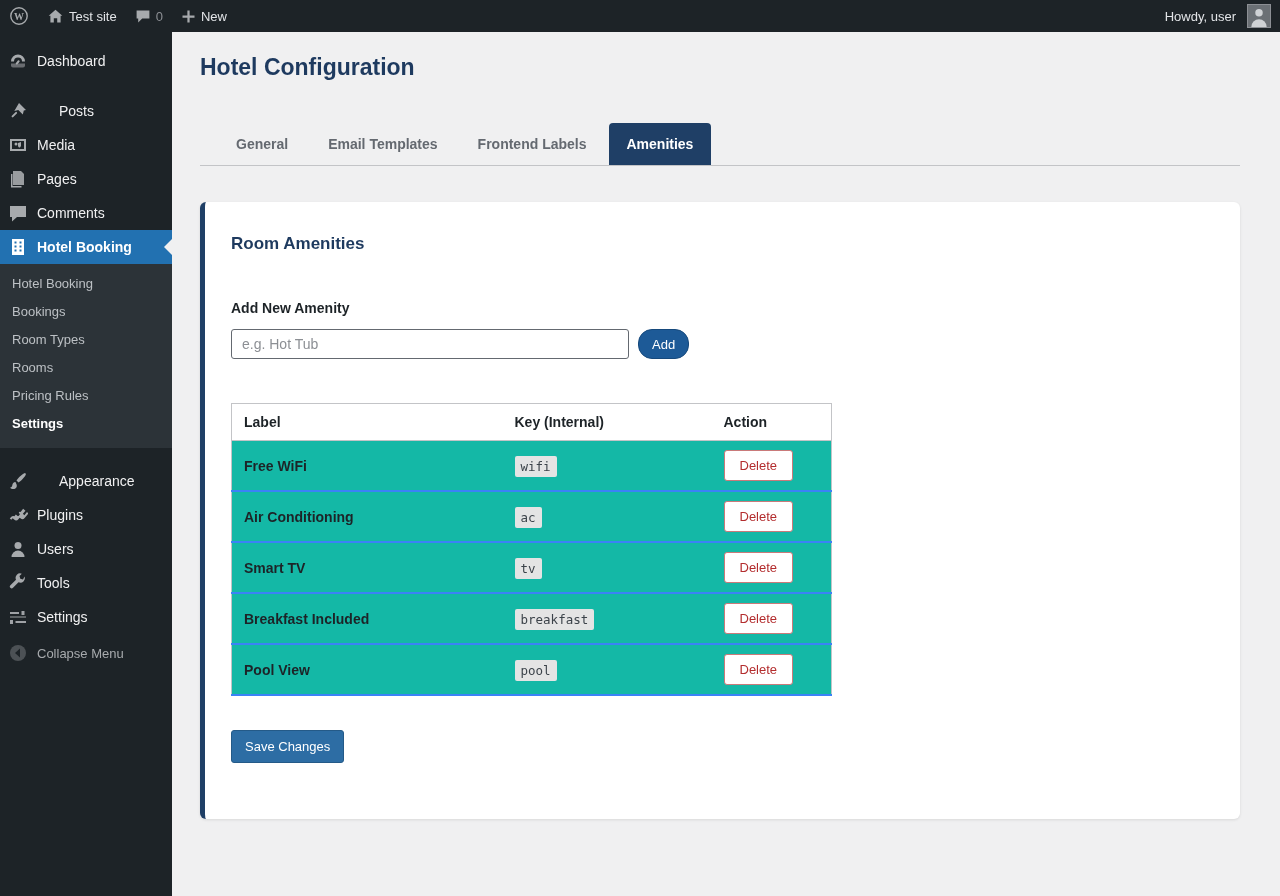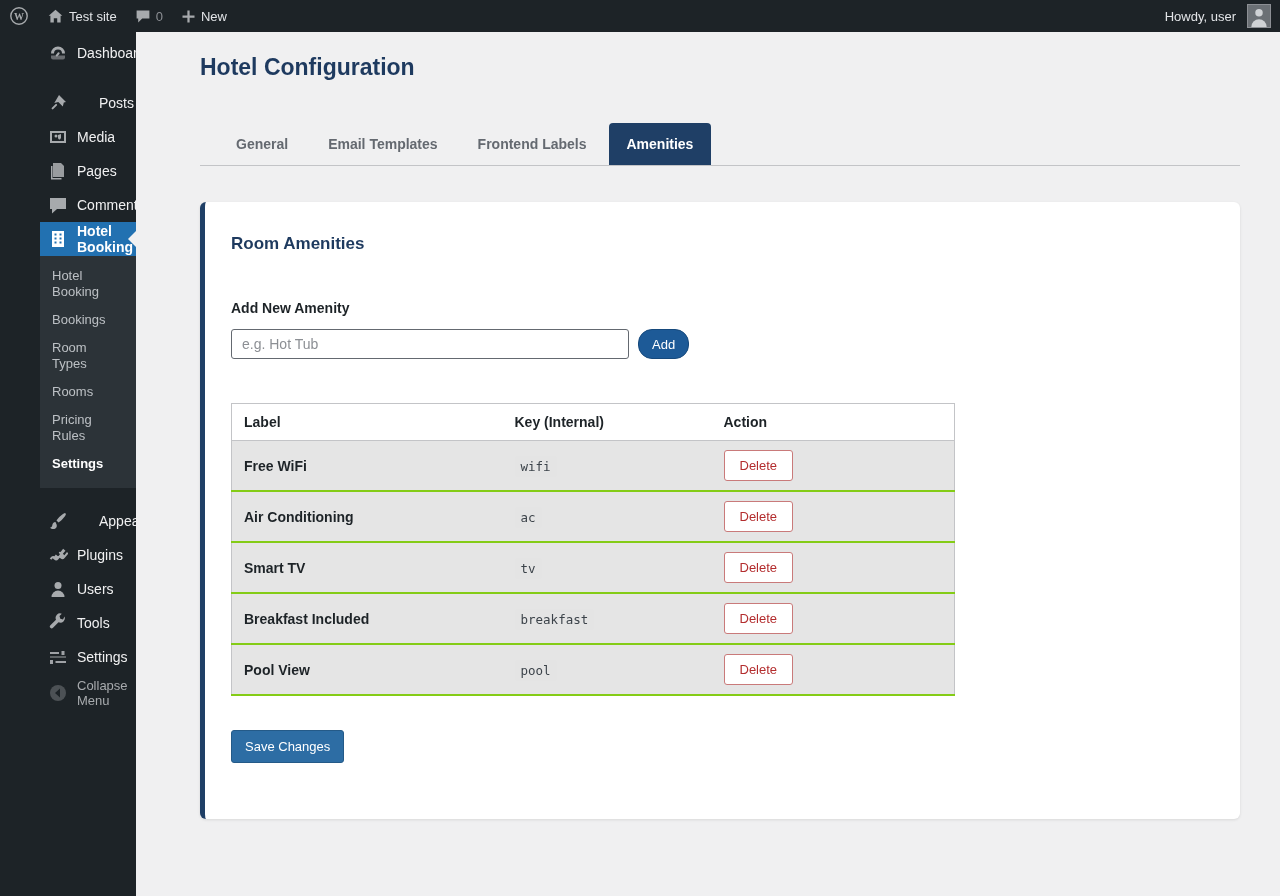--- a/index.html
+++ b/index.html
@@ -27,22 +27,22 @@
   .ab-count { color: #8c8f94; }
   .ab-right { margin-left: auto; display: flex; align-items: center; }
   .avatar {
     width: 24px; height: 24px; margin-left: 6px; background: #6b7075;
     display: flex; align-items: flex-end; justify-content: center; overflow: hidden;
     border: 1px solid #8c8f94;
   }
 
   
   .sidebar {
-    position: fixed; top: 24px; left: 0; bottom: 0; width: 136px;
-    background: #1d2327; color: #f0f0f1; font-size: 14px; padding-left: 40px;
+    position: fixed; top: 32px; left: 0; bottom: 0; width: 172px;
+    background: #1d2327; color: #f0f0f1; font-size: 14px;
   }
   .menu { padding-top: 12px; }
   .menu-item {
     position: relative; display: flex; align-items: center; gap: 9px;
     height: 34px; padding: 0 8px; cursor: pointer; color: #f0f0f1;
   }
   .menu-item .mi-icon { color: #a7aaad; width: 20px; flex: 0 0 20px; }
   .menu-item.sep { margin-top: 16px; gap: 31px; }
   .menu-item.active { background: #2271b1; color: #fff; font-weight: 600; }
   .menu-item.active .mi-icon { color: #fff; }
@@ -98,29 +98,29 @@
   }
   .amenity-input::placeholder { color: #8c8f94; }
   .btn-add {
     height: 30px; padding: 0 13px; background: #1d5a97; color: #fff;
     border: 1px solid #16497c; border-radius: 14px; font-size: 13px;
     cursor: pointer; font-family: "Liberation Sans", sans-serif;
   }
 
   
   .amenities-table {
-    margin-top: 44px; width: 724px; border-collapse: collapse;
+    margin-top: 44px; width: 601px; border-collapse: collapse;
     border: 1px solid #c3c4c7; background: #fff; font-size: 14px;
   }
   .amenities-table th {
     text-align: left; font-weight: 600; color: #1d2327;
     padding: 10px 12px; background: #fff; border-bottom: 1px solid #c3c4c7;
   }
   .amenities-table td {
-    padding: 9px 12px; background: #e5e5e5; border-bottom: 2px solid #84cc16;
+    padding: 9px 12px; background: #14b8a6; border-bottom: 2px solid #3b82f6;
     vertical-align: middle;
   }
   .col-label { width: 271px; font-weight: 700; color: #1d2327; }
   .col-key { width: 209px; }
   .col-key code {
     font-family: "DejaVu Sans Mono", "Liberation Mono", monospace;
     font-size: 12.5px; background: #e4e4e4; color: #3c434a;
     padding: 3px 6px; border-radius: 2px;
   }
   .delete-btn {

